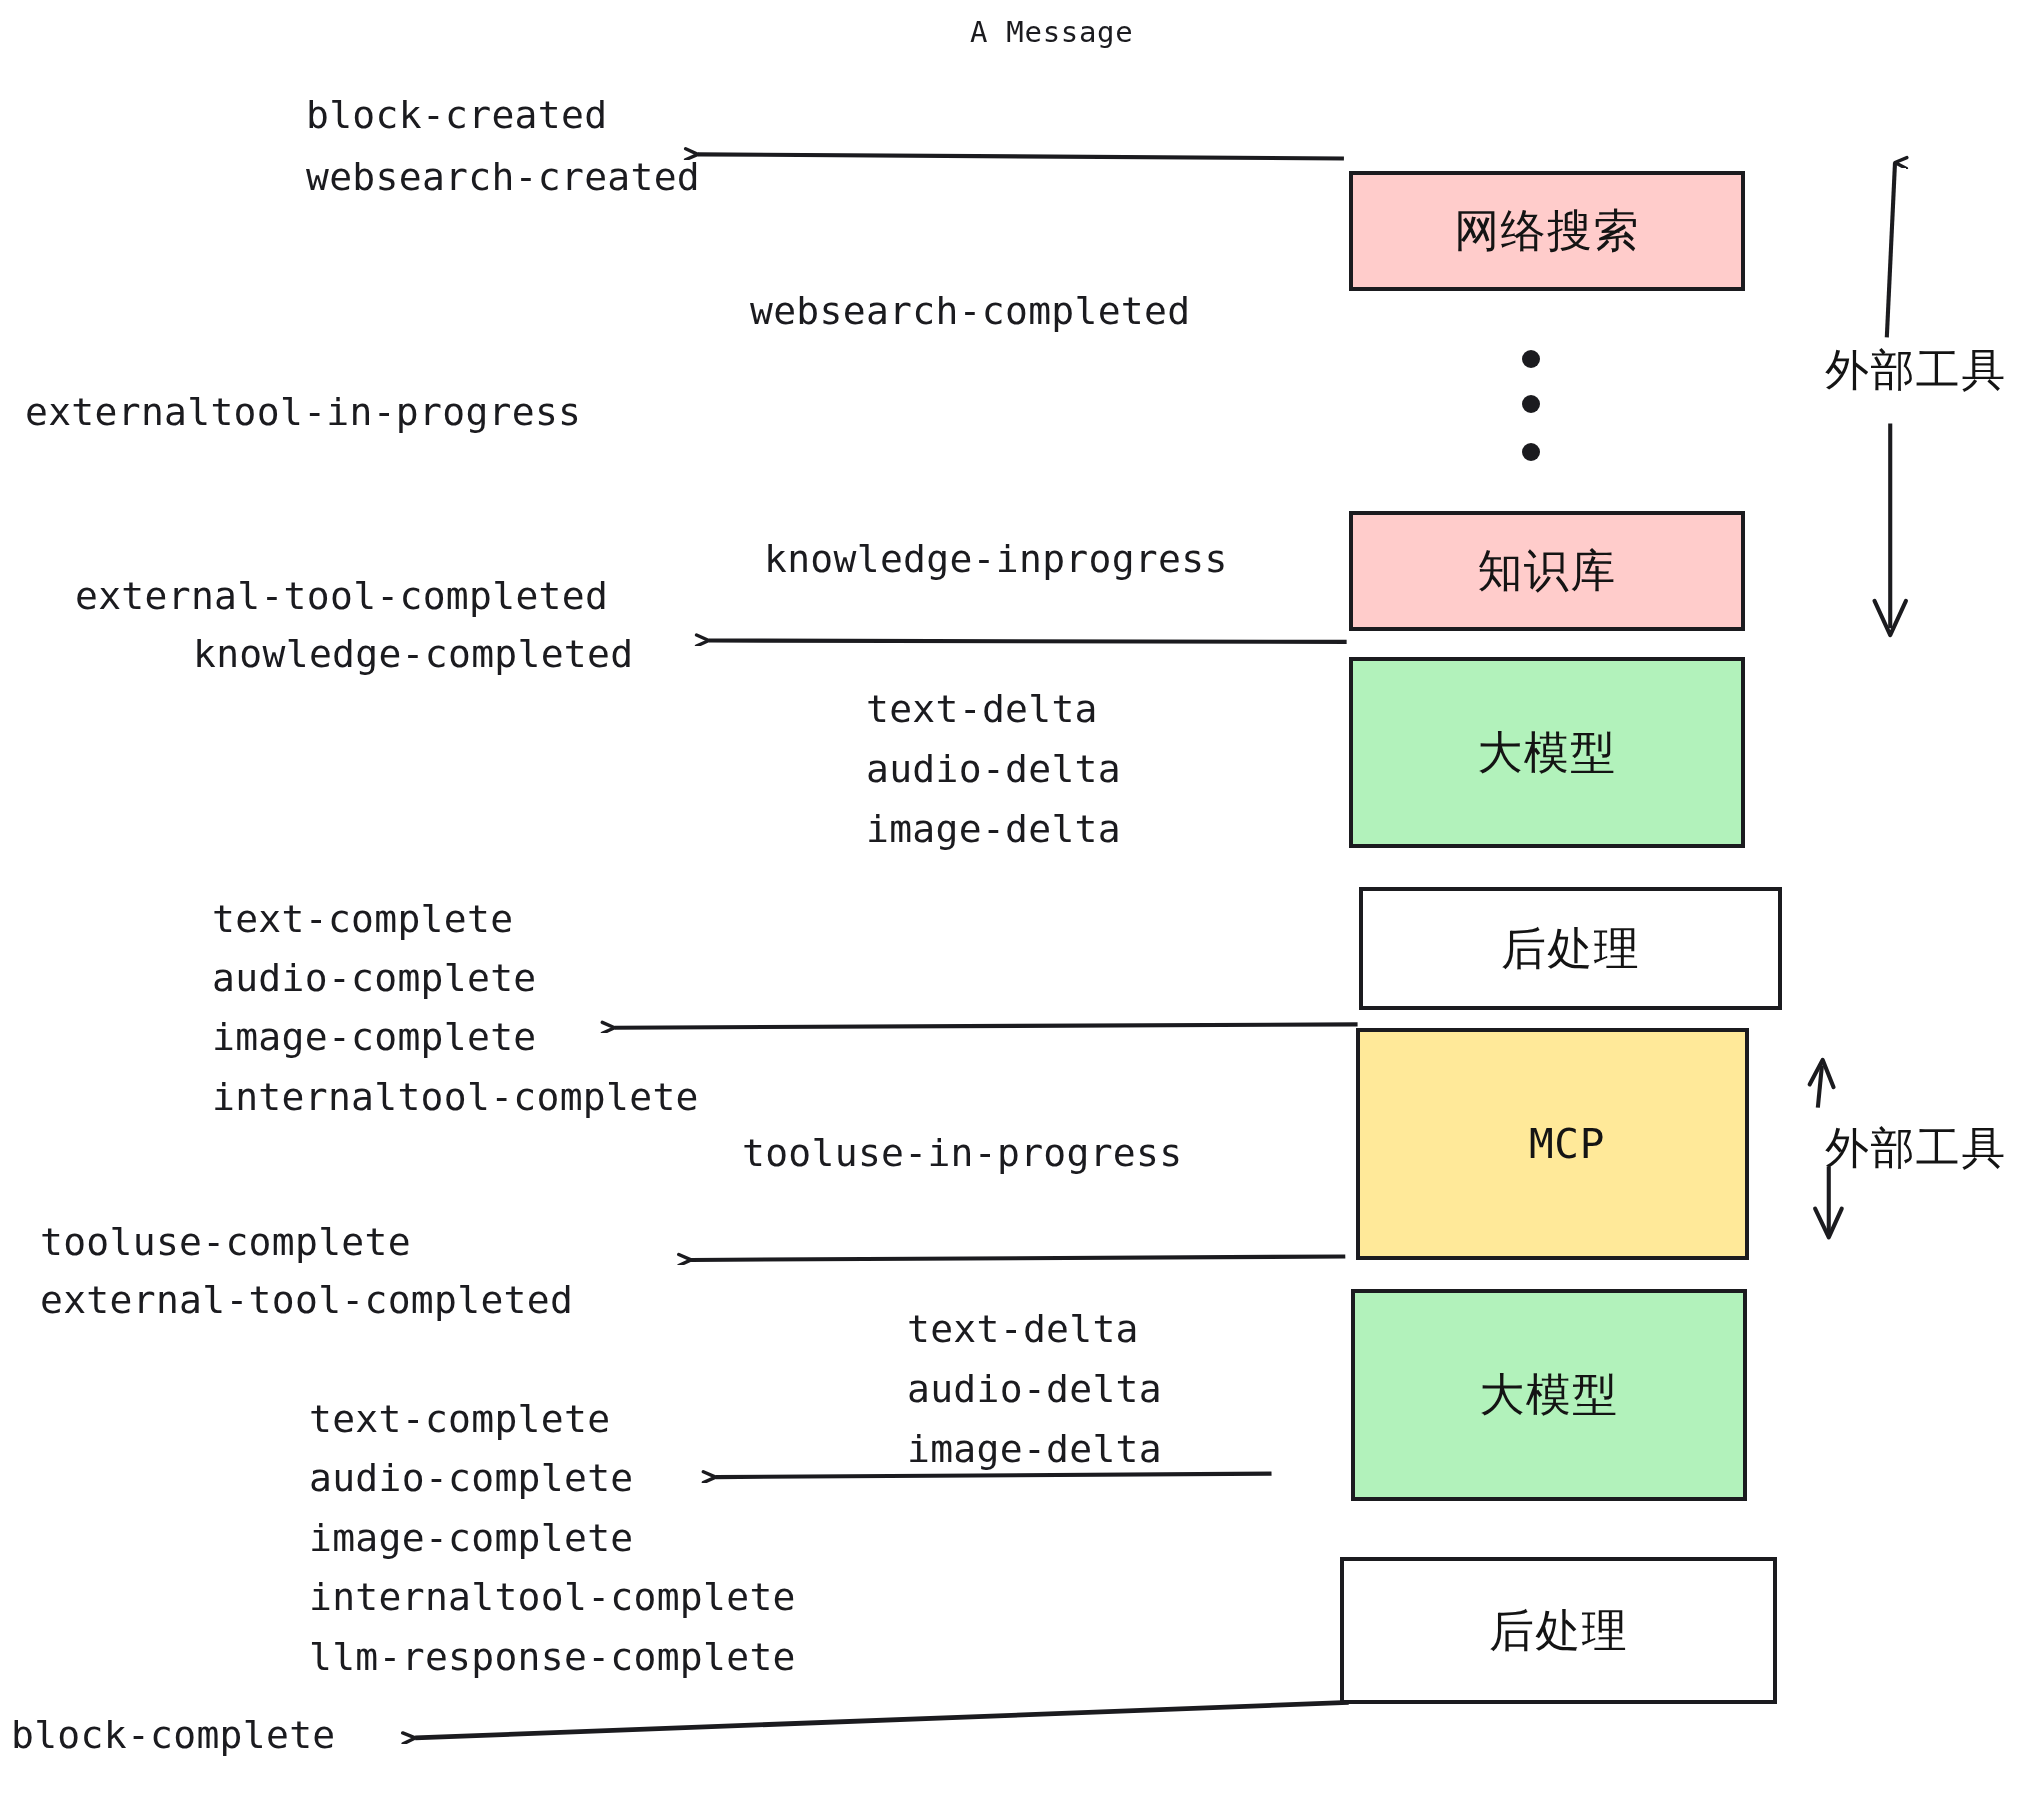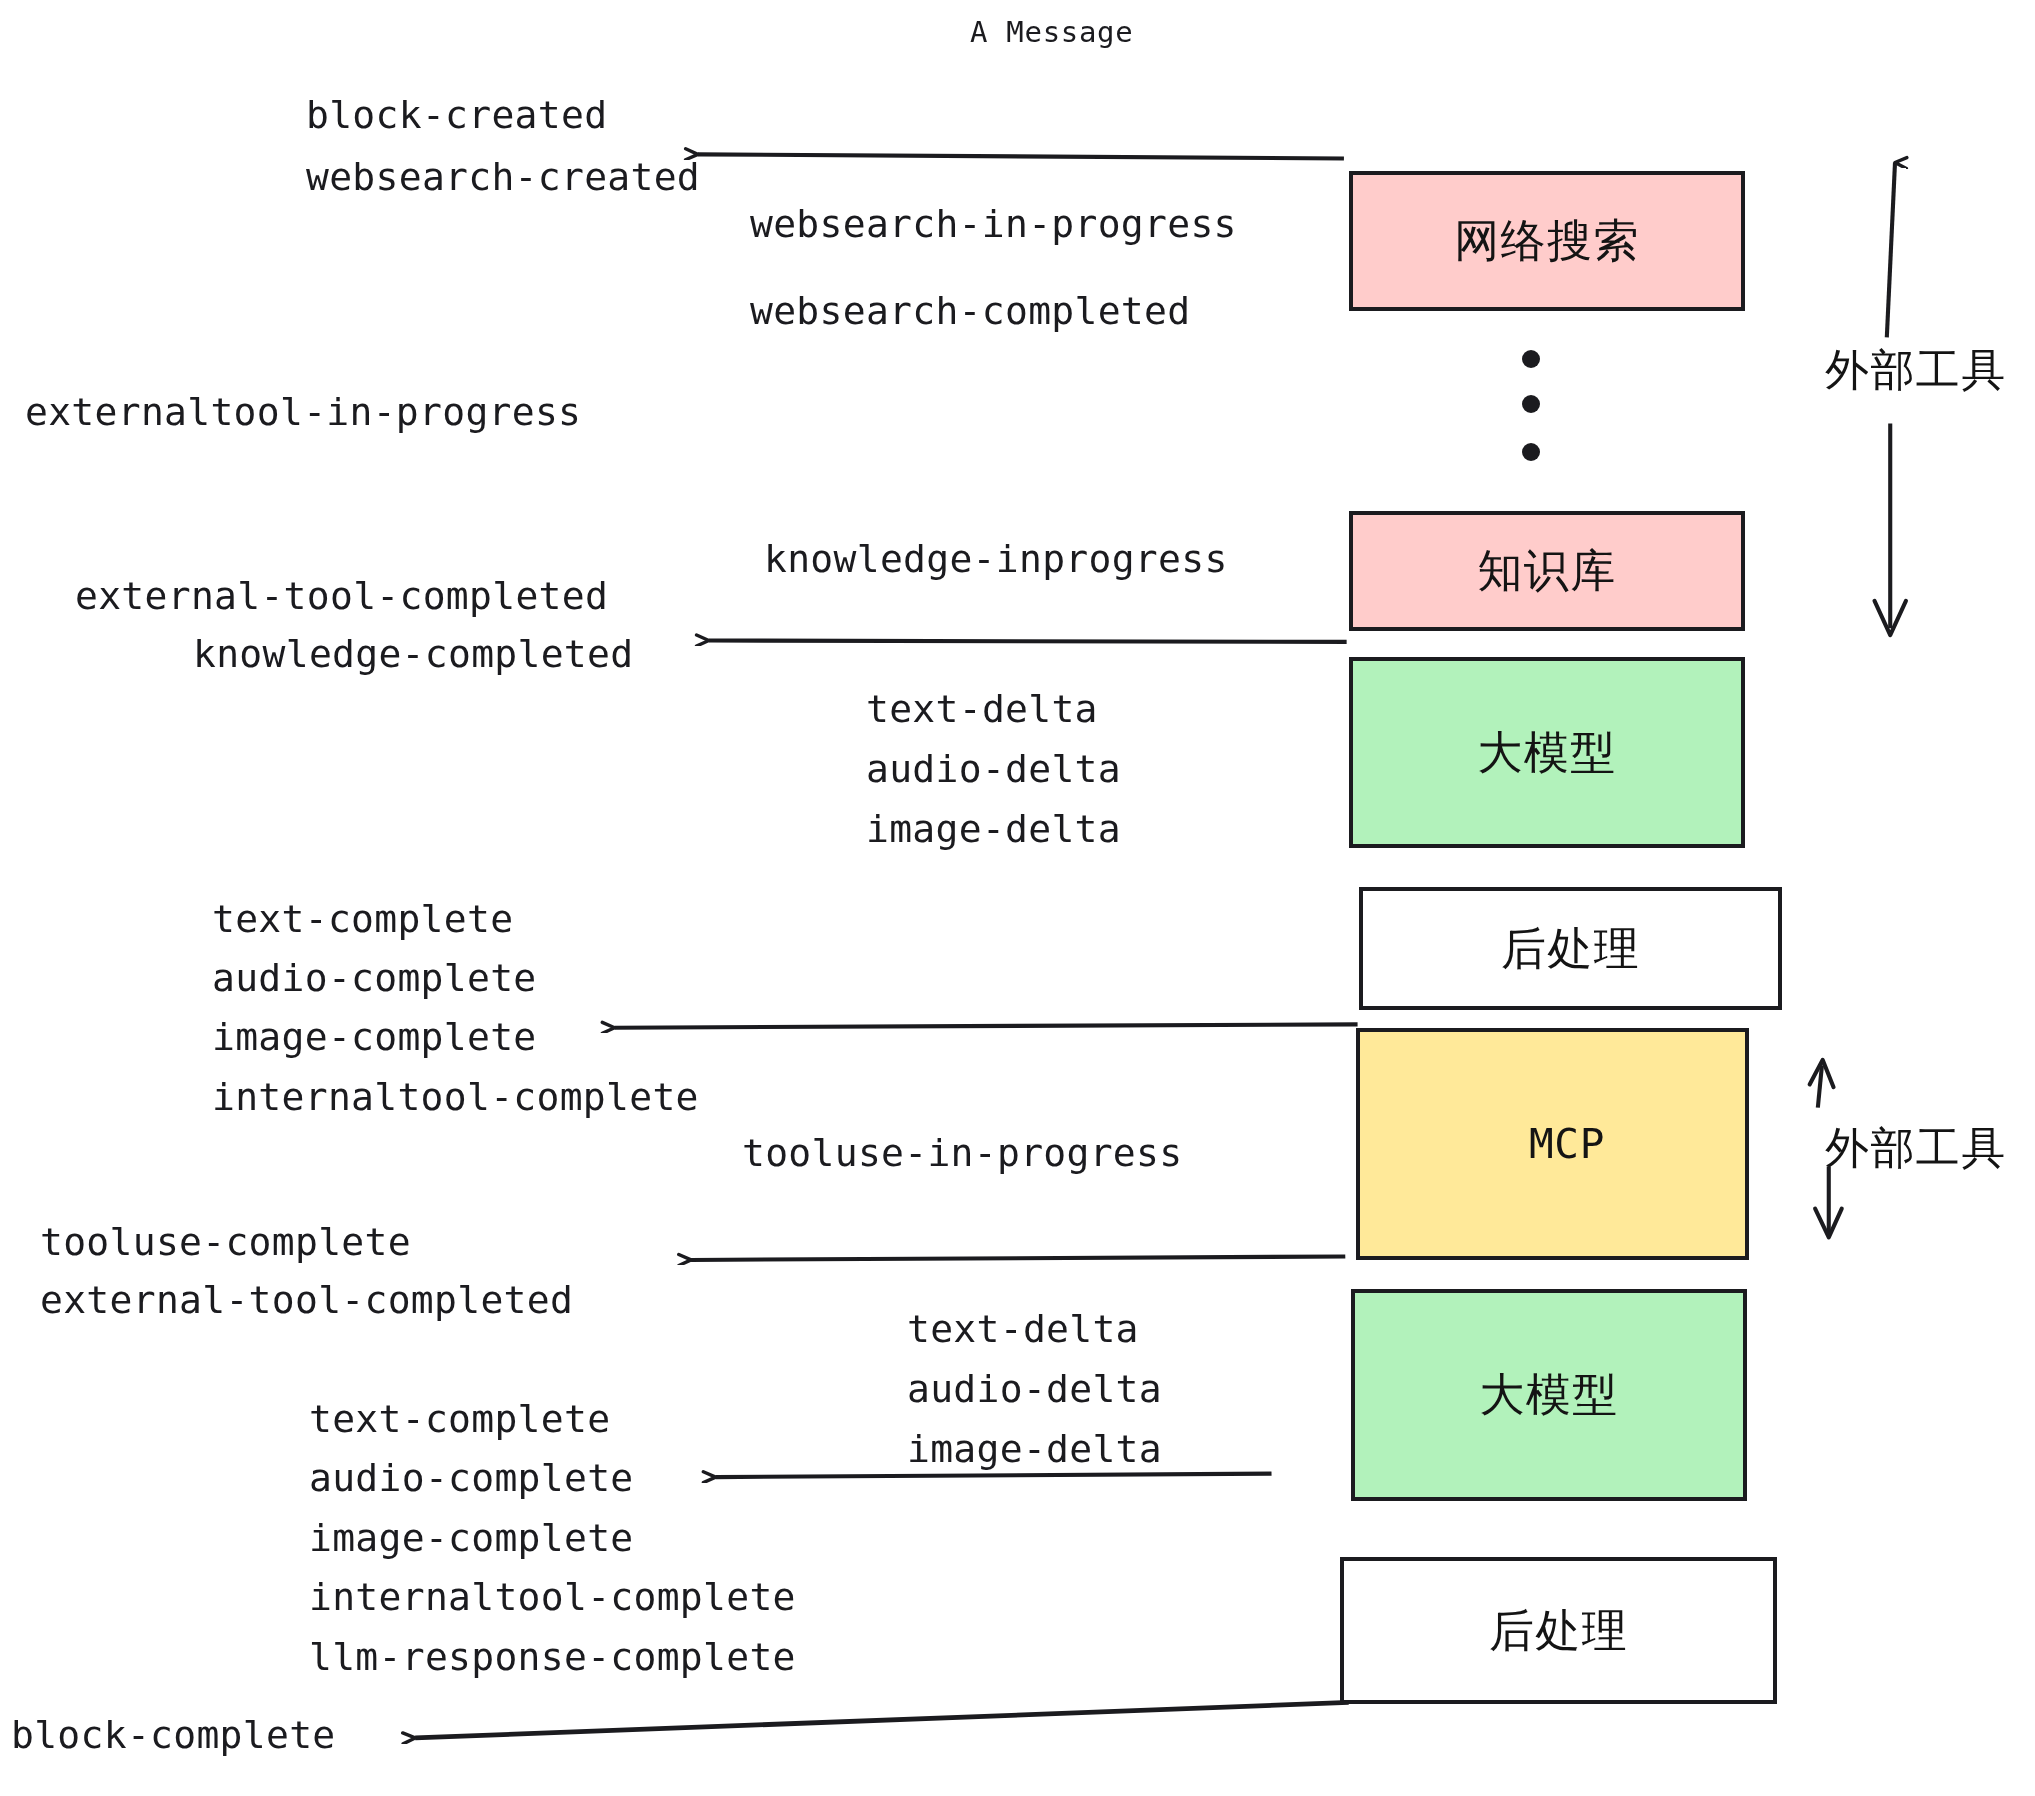--- a/index.html
+++ b/index.html
@@ -61,21 +61,20 @@
 <body>
 
 <div class="stage">
 
   <div class="title" style="left:970px;top:15px;">A Message</div>
 
   <div class="lbl" style="left:306px;top:96px;">block-created</div>
 
   <div class="lbl" style="left:306px;top:158px;">websearch-created</div>
 
-  <div class="lbl" style="left:750px;top:205px;">websearch-in-progress</div>
 
   <div class="lbl" style="left:750px;top:292px;">websearch-completed</div>
 
   <div class="lbl" style="left:25px;top:393px;">externaltool-in-progress</div>
 
   <div class="lbl" style="left:764px;top:540px;">knowledge-inprogress</div>
 
   <div class="lbl" style="left:75px;top:577px;">external-tool-completed</div>
 
   <div class="lbl" style="left:193px;top:635px;">knowledge-completed</div>
@@ -112,21 +111,21 @@
   <div class="lbl" style="left:309px;top:1459px;">audio-complete</div>
 
   <div class="lbl" style="left:309px;top:1519px;">image-complete</div>
 
   <div class="lbl" style="left:309px;top:1578px;">internaltool-complete</div>
 
   <div class="lbl" style="left:11px;top:1716px;">block-complete</div>
 
   <div class="lbl" style="left:309px;top:1638px;">llm-response-complete</div>
 
-  <div class="box" style="left:1349px;top:171px;width:396px;height:140px;background:#FFCCCB;">
+  <div class="box" style="left:1349px;top:171px;width:396px;height:120px;background:#FFCCCB;">
     <span>网络搜索</span>
   </div>
 
   <div class="box" style="left:1349px;top:511px;width:396px;height:120px;background:#FFCCCB;">
     <span>知识库</span>
   </div>
 
   <div class="box" style="left:1349px;top:657px;width:396px;height:191px;background:#B2F2BB;">
     <span>大模型</span>
   </div>

